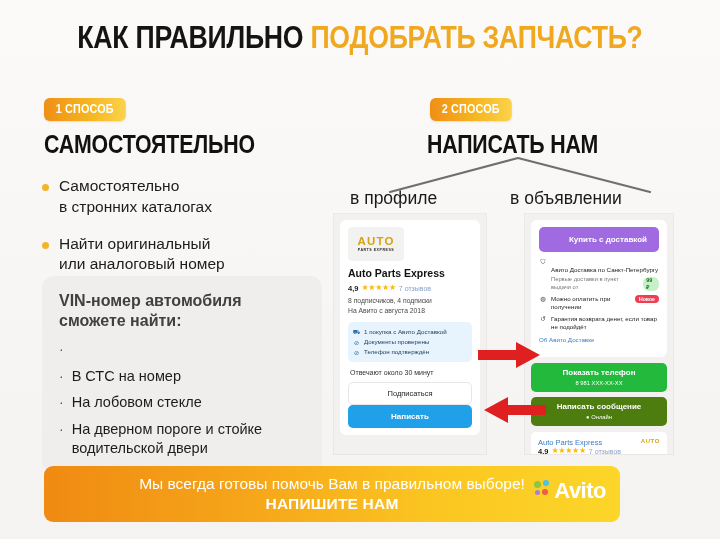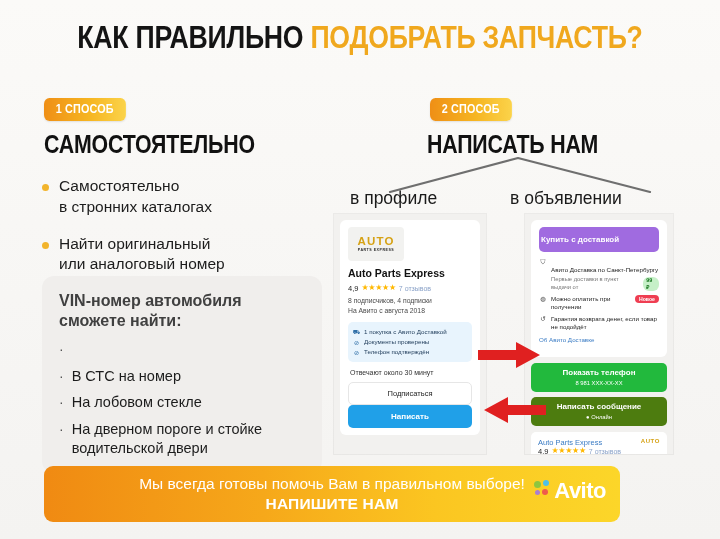--- a/index.html
+++ b/index.html
@@ -108,21 +108,21 @@
   .logo-auto{
     font-weight:700;font-size:11.5px;color:#d6a215;letter-spacing:1.2px;
     line-height:1;
   }
   .logo-sub{
     font-weight:700;font-size:3.6px;color:#2a2a2a;letter-spacing:.5px;
     margin-top:1.5px;line-height:1;
   }
   .shop-name{font-size:10.5px;font-weight:700;color:#111;margin-bottom:4px;line-height:1.1;}
   .rate-row{display:flex;align-items:center;gap:3px;margin-bottom:3px;}
-  .rate-num{font-size:7.5px;font-weight:400;color:#1a1a1a;}
+  .rate-num{font-size:7.5px;font-weight:700;color:#1a1a1a;}
   .stars{color:#ffb800;font-size:8px;letter-spacing:-.3px;line-height:1;}
   .reviews{font-size:7px;color:#8aa2c8;}
   .meta-line{font-size:6.8px;color:#4a4a4a;line-height:1.5;}
 
   .chips{background:#e8f4fd;border-radius:5px;margin-top:6px;padding:4px 5px;}
   .chip-row{display:flex;align-items:center;gap:4px;margin:2.5px 0;}
   .chip-ic{
     width:7px;height:7px;flex:0 0 auto;color:#2f6fa8;font-size:6px;
     display:flex;align-items:center;justify-content:center;
   }
@@ -134,21 +134,21 @@
     display:block;width:100%;box-sizing:border-box;border:none;
     border-radius:5px;text-align:center;cursor:pointer;
     font-family:"Liberation Sans", sans-serif;
   }
   .btn-blue{background:#20a0e8;color:#fff;font-size:8px;font-weight:700;padding:7px 0;}
   .btn-white{background:#fff;color:#222;font-size:7.5px;padding:6px 0;margin-top:5px;border:1px solid #e6e6e6;}
 
   
   .btn-purple{
     background:#a06be0;color:#fff;font-size:8px;font-weight:700;
-    padding:8px 2px;border-radius:5px;text-align:left;margin-bottom:6px;
+    padding:8px 12px;border-radius:5px;text-align:right;margin-bottom:6px;
   }
   .ad-row{display:flex;align-items:flex-start;gap:4px;margin:4px 0;}
   .ad-ic{width:8px;flex:0 0 auto;font-size:6.5px;color:#444;line-height:1.3;text-align:center;}
   .ad-tx{font-size:6.2px;color:#1c1c1c;line-height:1.3;}
   .ad-sub{font-size:5.8px;color:#777;line-height:1.3;display:flex;align-items:center;gap:3px;}
   .pill-green{background:#c6f0c8;color:#15731c;border-radius:6px;padding:0 3px;font-size:5.4px;font-weight:700;}
   .pill-red{background:#ef3e52;color:#fff;border-radius:7px;padding:1px 4px;font-size:5.2px;font-weight:700;}
   .ad-link{font-size:6.2px;color:#3b7cc4;margin:5px 0 7px 0;}
 
   .btn-green{background:#22b93d;color:#fff;border-radius:5px;padding:6px 0;text-align:center;}

